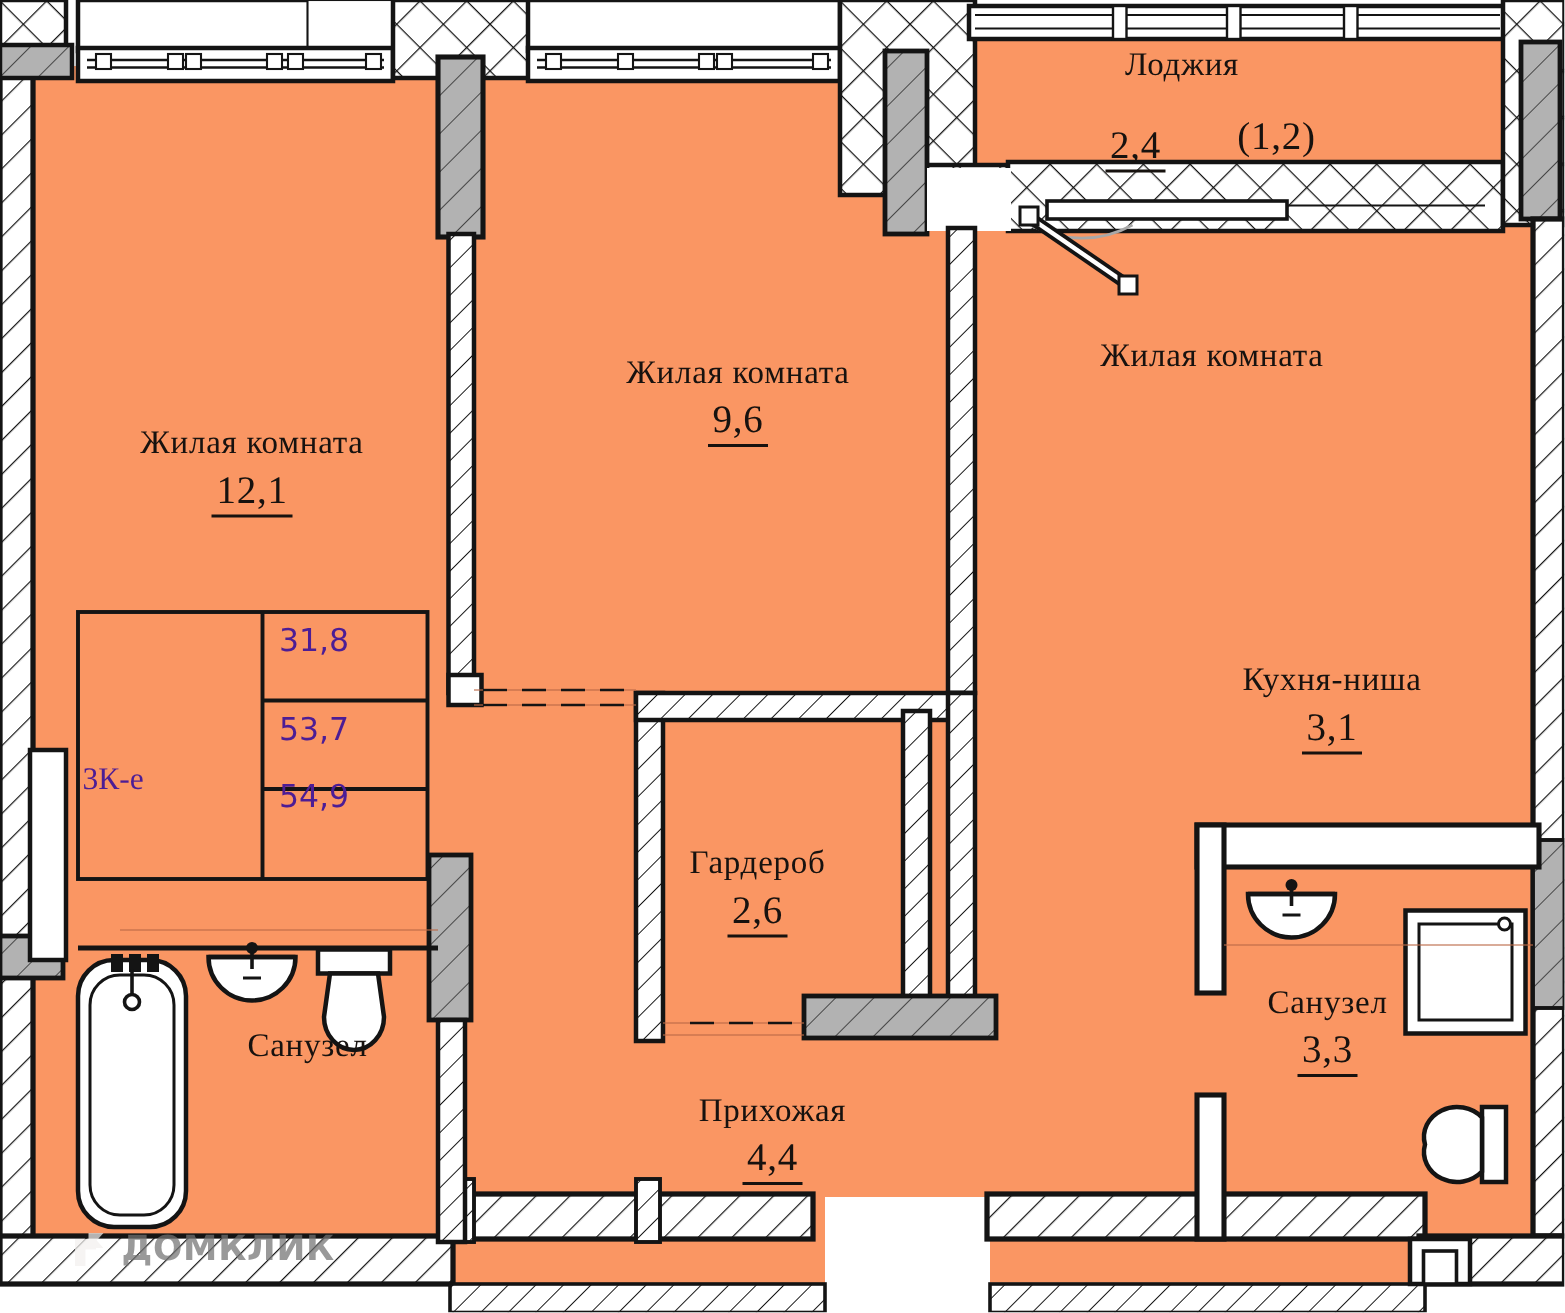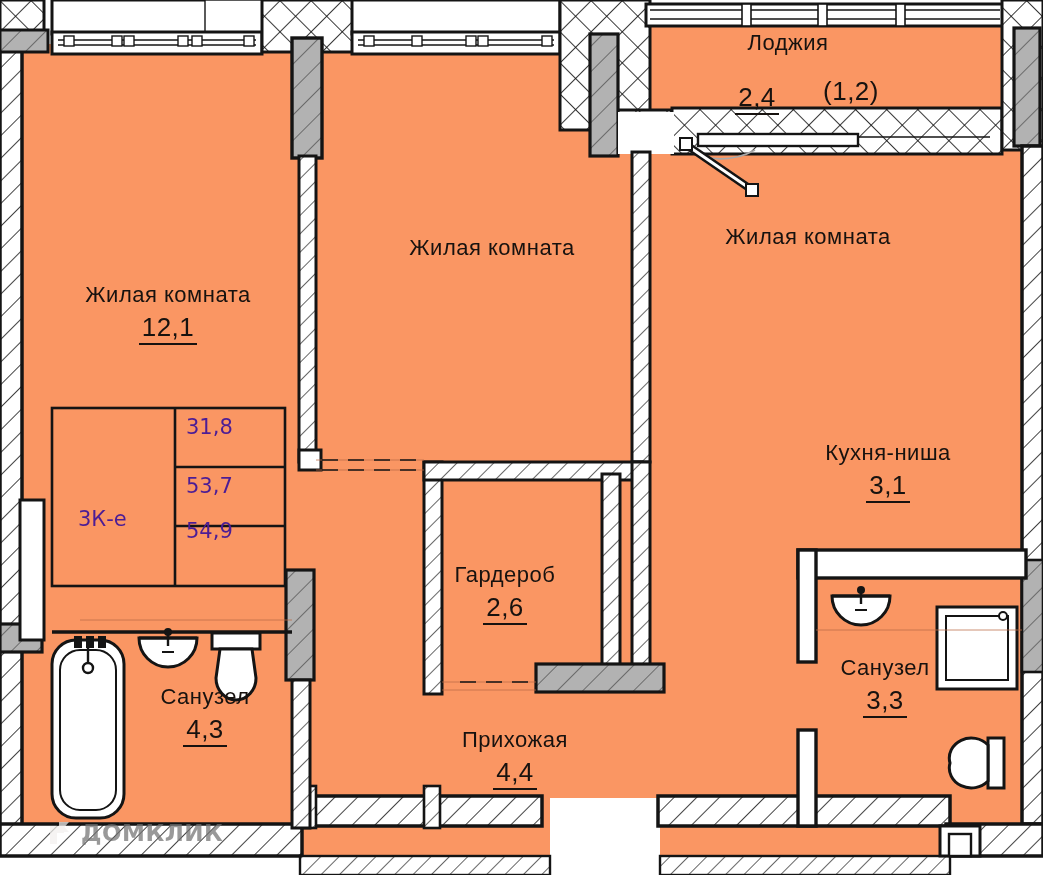--- a/index.html
+++ b/index.html
@@ -21,21 +21,21 @@
     position: absolute;
     left: 0;
     top: 0;
     width: 1043px;
     height: 875px;
   }
   .room-label {
     position: absolute;
     text-align: center;
     color: #17120f;
-    font-family: Liberation Sans, sans-serif;
+    font-family: Liberation Serif, serif;
     font-weight: 400;
     letter-spacing: 0.5px;
     white-space: nowrap;
     pointer-events: none;
   }
   .room-name {
     font-size: 22px;
     line-height: 26px;
   }
   .room-area {
@@ -289,20 +289,21 @@
     </g>
   </svg>
 
   <div class="room-label" style="left:40px; top:282px; width:256px;">
     <div class="room-name">Жилая комната</div>
     <div><span class="room-area">12,1</span></div>
   </div>
 
   <div class="room-label" style="left:364px; top:235px; width:256px;">
     <div class="room-name">Жилая комната</div>
+    <div><span class="room-area">9,6</span></div>
   </div>
 
   <div class="room-label" style="left:680px; top:224px; width:256px;">
     <div class="room-name">Жилая комната</div>
   </div>
 
   <div class="room-label" style="left:660px; top:30px; width:256px;">
     <div class="room-name">Лоджия</div>
   </div>
   <div class="room-label" style="left:712px; top:78px; width:90px;">
@@ -317,34 +318,33 @@
     <div><span class="room-area">3,1</span></div>
   </div>
 
   <div class="room-label" style="left:790px; top:655px; width:190px;">
     <div class="room-name">Санузел</div>
     <div><span class="room-area">3,3</span></div>
   </div>
 
   <div class="room-label" style="left:110px; top:684px; width:190px;">
     <div class="room-name">Санузел</div>
-    <div><span class="room-area">4,3</span></div>
   </div>
 
   <div class="room-label" style="left:410px; top:562px; width:190px;">
     <div class="room-name">Гардероб</div>
     <div><span class="room-area">2,6</span></div>
   </div>
 
   <div class="room-label" style="left:420px; top:727px; width:190px;">
     <div class="room-name">Прихожая</div>
     <div><span class="room-area">4,4</span></div>
   </div>
 
-  <div class="legend-text" style="left:78px; top:507px;">3К-е</div>
+  <div class="legend-text" style="left:55px; top:507px;font-family:Liberation Serif, serif;">3К-е</div>
   <div class="legend-text" style="left:186px; top:415px;">31,8</div>
   <div class="legend-text" style="left:186px; top:474px;">53,7</div>
   <div class="legend-text" style="left:186px; top:519px;">54,9</div>
 
   <div class="watermark">
     <svg width="26" height="26" viewBox="0 0 26 26">
       <path d="M2 6 L2 24 L9 24 L9 13 L16 13 L16 6 Z" fill="#f3f1ef"></path>
       <path d="M11 2 L11 12 L21 12 L16.5 7 L21 2 Z" fill="#f3f1ef"></path>
     </svg>
     <span class="watermark-text">ДОМКЛИК</span>

